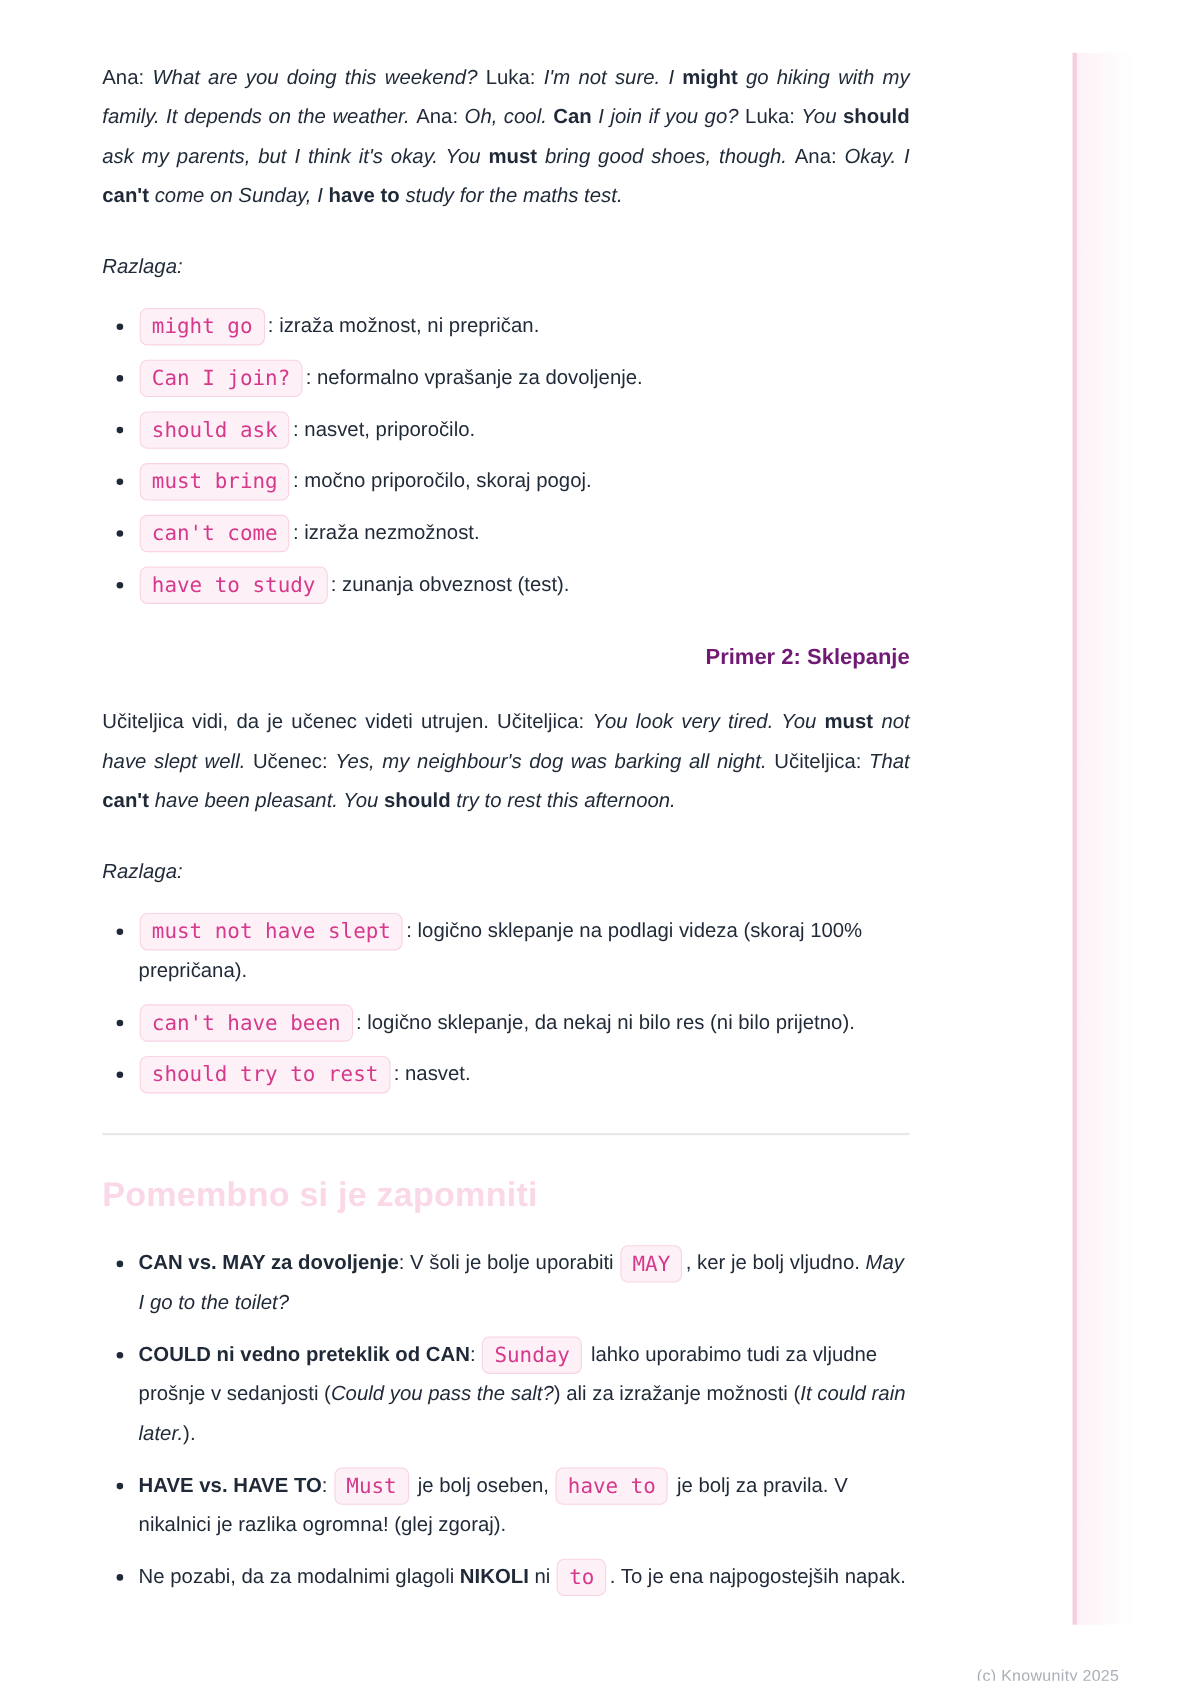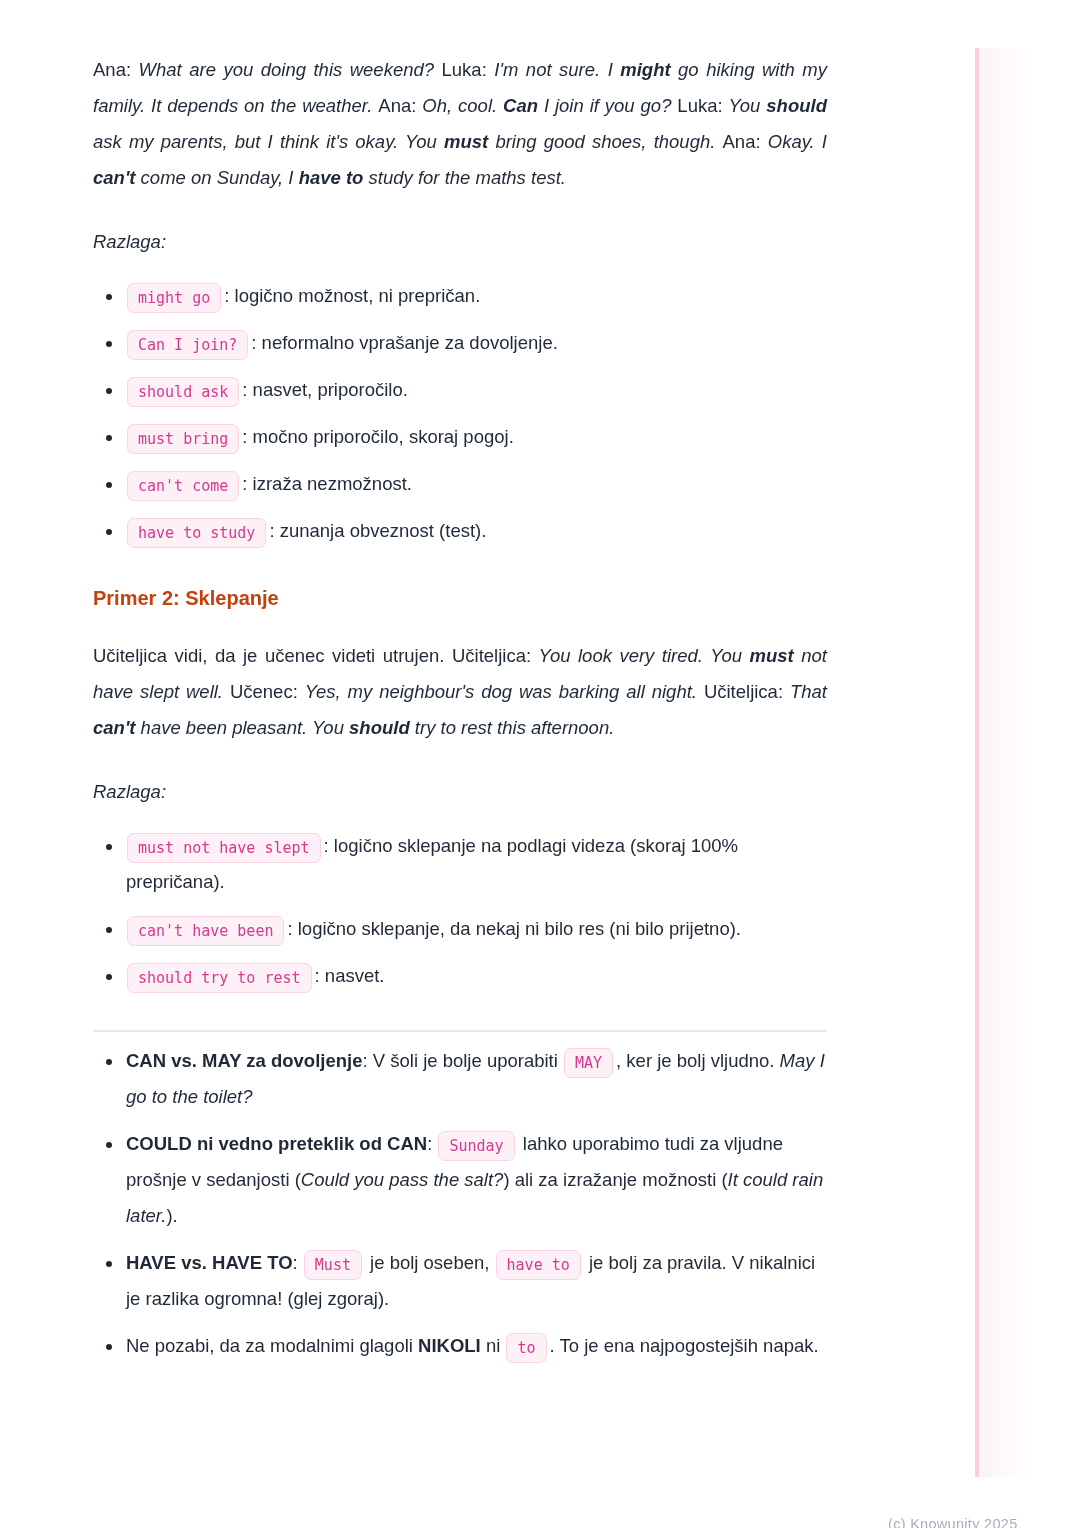--- a/index.html
+++ b/index.html
@@ -18,57 +18,58 @@
     width: 734px;
   }
   p.dialog {
     font-size: 18.5px;
     line-height: 36px;
     text-align: justify;
     margin: 0 0 28px 0;
   }
   .i  { font-style: italic; }
   .b  { font-weight: 700; text-align: center; }
-  .bi { font-weight: 700; font-style: italic; }
+  .bi { font-weight: 700; }
   .razlaga {
     font-size: 18.5px;
     line-height: 36px;
     font-style: italic;
     margin: 28px 0 18px 0;
   }
   ul.chip-list, ul.note-list {
     list-style: disc;
     padding-left: 31px;
     margin: 0 0 34px 0;
   }
   ul.chip-list li, ul.note-list li {
     font-size: 18.5px;
     line-height: 36px;
     margin: 11px 0;
     padding-left: 2px;
   }
   .chip {
     display: inline-block;
     font-family: "DejaVu Sans Mono", "Liberation Mono", monospace;
-    font-size: 15px;
+    font-size: 19px;
     line-height: 1;
     color: var(--accent, #d6398c);
     background: var(--chip-bg, #fdf1f7);
     border: 1px solid var(--chip-border, #f9d2e4);
     border-radius: 7px;
     padding: 7px 10px 6px 10px;
     margin: 0 3px 0 1px;
     vertical-align: -1px;
     white-space: nowrap;
   }
   h3.sub-heading {
     font-size: 20px;
     font-weight: 700;
     margin: 38px 0 28px 0;
-    color: #c2410c;
+    color: #701a75;
+    text-align: right;
   }
   hr.divider {
     border: none;
     border-top: 2px solid var(--divider, #e7e8ec);
     margin: 36px 0 0 0;
   }
   h2.pink-heading {
     font-size: 31px;
     font-weight: 700;
     color: var(--pale-pink, #fad8e7);
@@ -111,21 +112,21 @@
 <div class="edge-strip"></div>
 <div class="edge-line"></div>
 
 <div class="content">
 
   <p class="dialog"><span>Ana: </span><span class="i">What are you doing this weekend? </span><span>Luka: </span><span class="i">I'm not sure. I </span><span class="bi">might</span><span class="i"> go hiking with my family. It depends on the weather. </span><span>Ana: </span><span class="i">Oh, cool. </span><span class="bi">Can</span><span class="i"> I join if you go? </span><span>Luka: </span><span class="i">You </span><span class="bi">should</span><span class="i"> ask my parents, but I think it's okay. You </span><span class="bi">must</span><span class="i"> bring good shoes, though. </span><span>Ana: </span><span class="i">Okay. I </span><span class="bi">can't</span><span class="i"> come on Sunday, I </span><span class="bi">have to</span><span class="i"> study for the maths test.</span></p>
 
   <p class="razlaga">Razlaga:</p>
 
   <ul class="chip-list">
-      <li><span class="chip">might go</span><span>: logično možnost, ni prepričan.</span></li>
+      <li><span class="chip">might go</span><span>: izraža možnost, ni prepričan.</span></li>
       <li><span class="chip">Can I join?</span><span>: neformalno vprašanje za dovoljenje.</span></li>
       <li><span class="chip">should ask</span><span>: nasvet, priporočilo.</span></li>
       <li><span class="chip">must bring</span><span>: močno priporočilo, skoraj pogoj.</span></li>
       <li><span class="chip">can't come</span><span>: izraža nezmožnost.</span></li>
       <li><span class="chip">have to study</span><span>: zunanja obveznost (test).</span></li>
     </ul>
 
   <h3 class="sub-heading">Primer 2: Sklepanje</h3>
 
   <p class="dialog"><span>Učiteljica vidi, da je učenec videti utrujen. Učiteljica: </span><span class="i">You look very tired. You </span><span class="bi">must</span><span class="i"> not have slept well. </span><span>Učenec: </span><span class="i">Yes, my neighbour's dog was barking all night. </span><span>Učiteljica: </span><span class="i">That </span><span class="bi">can't</span><span class="i"> have been pleasant. You </span><span class="bi">should</span><span class="i"> try to rest this afternoon.</span></p>
@@ -133,20 +134,21 @@
   <p class="razlaga">Razlaga:</p>
 
   <ul class="chip-list">
       <li><span class="chip">must not have slept</span><span>: logično sklepanje na podlagi videza (skoraj 100% prepričana).</span></li>
       <li><span class="chip">can't have been</span><span>: logično sklepanje, da nekaj ni bilo res (ni bilo prijetno).</span></li>
       <li><span class="chip">should try to rest</span><span>: nasvet.</span></li>
     </ul>
 
   <hr class="divider">
 
+  <h2 class="pink-heading">Pomembno si je zapomniti</h2>
 
   <ul class="note-list">
       <li><span class="b">CAN vs. MAY za dovoljenje</span><span>: V šoli je bolje uporabiti </span><span class="chip">MAY</span><span>, ker je bolj vljudno. </span><span class="i">May I go to the toilet?</span></li>
       <li><span class="b">COULD ni vedno preteklik od CAN</span><span>: </span><span class="chip">Sunday</span><span> lahko uporabimo tudi za vljudne prošnje v sedanjosti (</span><span class="i">Could you pass the salt?</span><span>) ali za izražanje možnosti (</span><span class="i">It could rain later.</span><span>).</span></li>
       <li><span class="b">HAVE vs. HAVE TO</span><span>: </span><span class="chip">Must</span><span> je bolj oseben, </span><span class="chip">have to</span><span> je bolj za pravila. V nikalnici je razlika ogromna! (glej zgoraj).</span></li>
       <li><span>Ne pozabi, da za modalnimi glagoli </span><span class="b">NIKOLI</span><span> ni </span><span class="chip">to</span><span>. To je ena najpogostejših napak.</span></li>
     </ul>
 
 </div>
 

